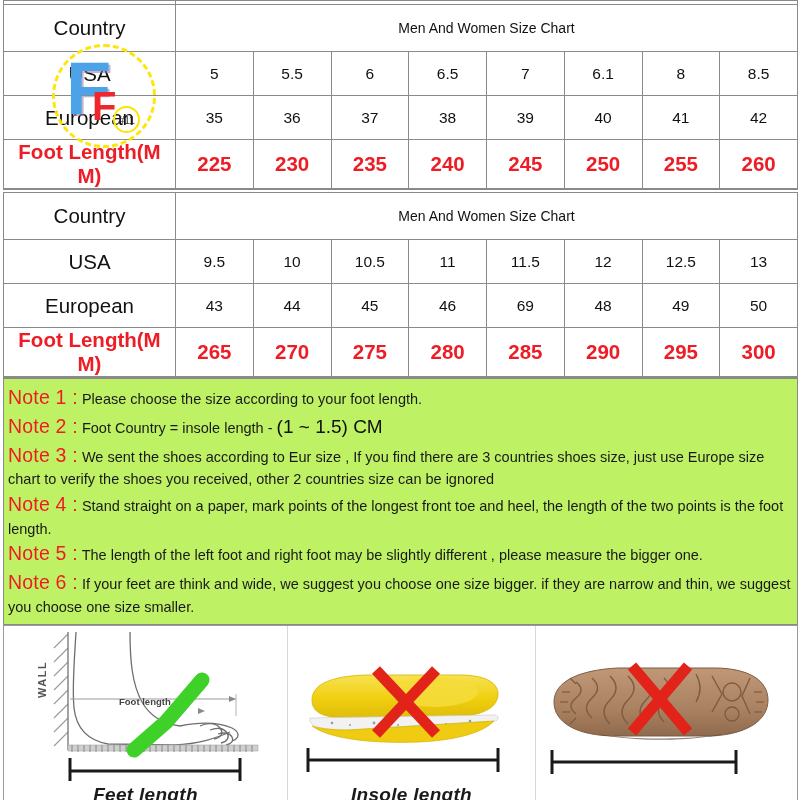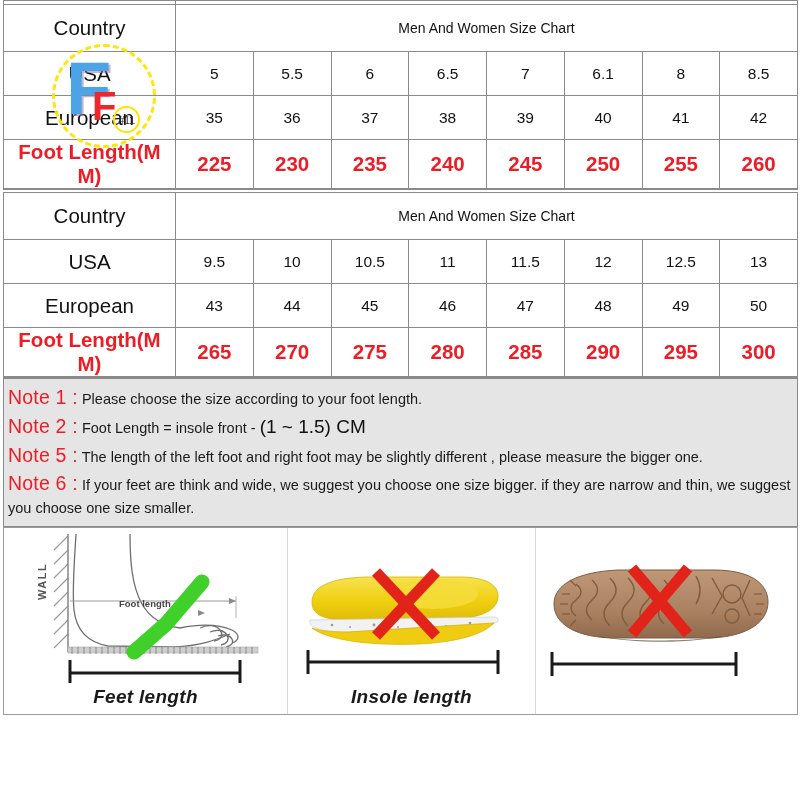--- a/index.html
+++ b/index.html
@@ -92,21 +92,21 @@
   }
 
   
   #notes {
     position: relative;
     width: 795px;
     margin-left: 3px;
     border: 1px solid #8a8a8a;
     border-top: 2px solid #8a8a8a;
     padding: 5px 4px 6px 4px;
-    background: #e5e5e5;
+    background: #bef264;
   }
   .note {
     color: #1a1a1a;
     font-size: 14.5px;
     line-height: 1.42;
     margin: 0 0 1px 0;
   }
   .note-lbl {
     color: #ee1c25;
     font-size: 19.5px;
@@ -213,21 +213,21 @@
       <td>12</td>
       <td>12.5</td>
       <td>13</td>
     </tr>
     <tr class="data-row">
       <td class="col-label">European</td>
       <td>43</td>
       <td>44</td>
       <td>45</td>
       <td>46</td>
-      <td>47</td>
+      <td>69</td>
       <td>48</td>
       <td>49</td>
       <td>50</td>
     </tr>
     <tr class="foot-row">
       <td class="col-label">Foot Length(M M)</td>
       <td>265</td>
       <td>270</td>
       <td>275</td>
       <td>280</td>
@@ -239,21 +239,29 @@
   </tbody>
     </table>
 
   <div id="notes">
     <p class="note">
       <span class="note-lbl">Note 1 :</span>
       <span>Please choose the size according to your foot length.</span>
     </p>
     <p class="note">
       <span class="note-lbl">Note 2 :</span>
-      <span>Foot Length = insole front  -  </span><span class="big-cm">(1 ~ 1.5) CM</span>
+      <span>Foot Country = insole length  -  </span><span class="big-cm">(1 ~ 1.5) CM</span>
+    </p>
+    <p class="note">
+      <span class="note-lbl">Note 3 :</span>
+      <span>  We sent the shoes according to Eur size , If you find there are 3 countries shoes size, just use Europe size chart to verify the shoes you received, other 2 countries size can be ignored</span>
+    </p>
+    <p class="note">
+      <span class="note-lbl">Note 4 :</span>
+      <span>  Stand straight on a paper, mark points of the longest front toe and heel, the length of the two points is the foot length.</span>
     </p>
     <p class="note">
       <span class="note-lbl">Note 5 :</span>
       <span>The length of the left foot and right foot may be slightly different , please measure the bigger one.</span>
     </p>
     <p class="note">
       <span class="note-lbl">Note 6 :</span>
       <span>If your feet are think and wide, we suggest you choose one size bigger. if they are narrow and thin, we suggest you choose one size smaller.</span>
     </p>
   </div>

